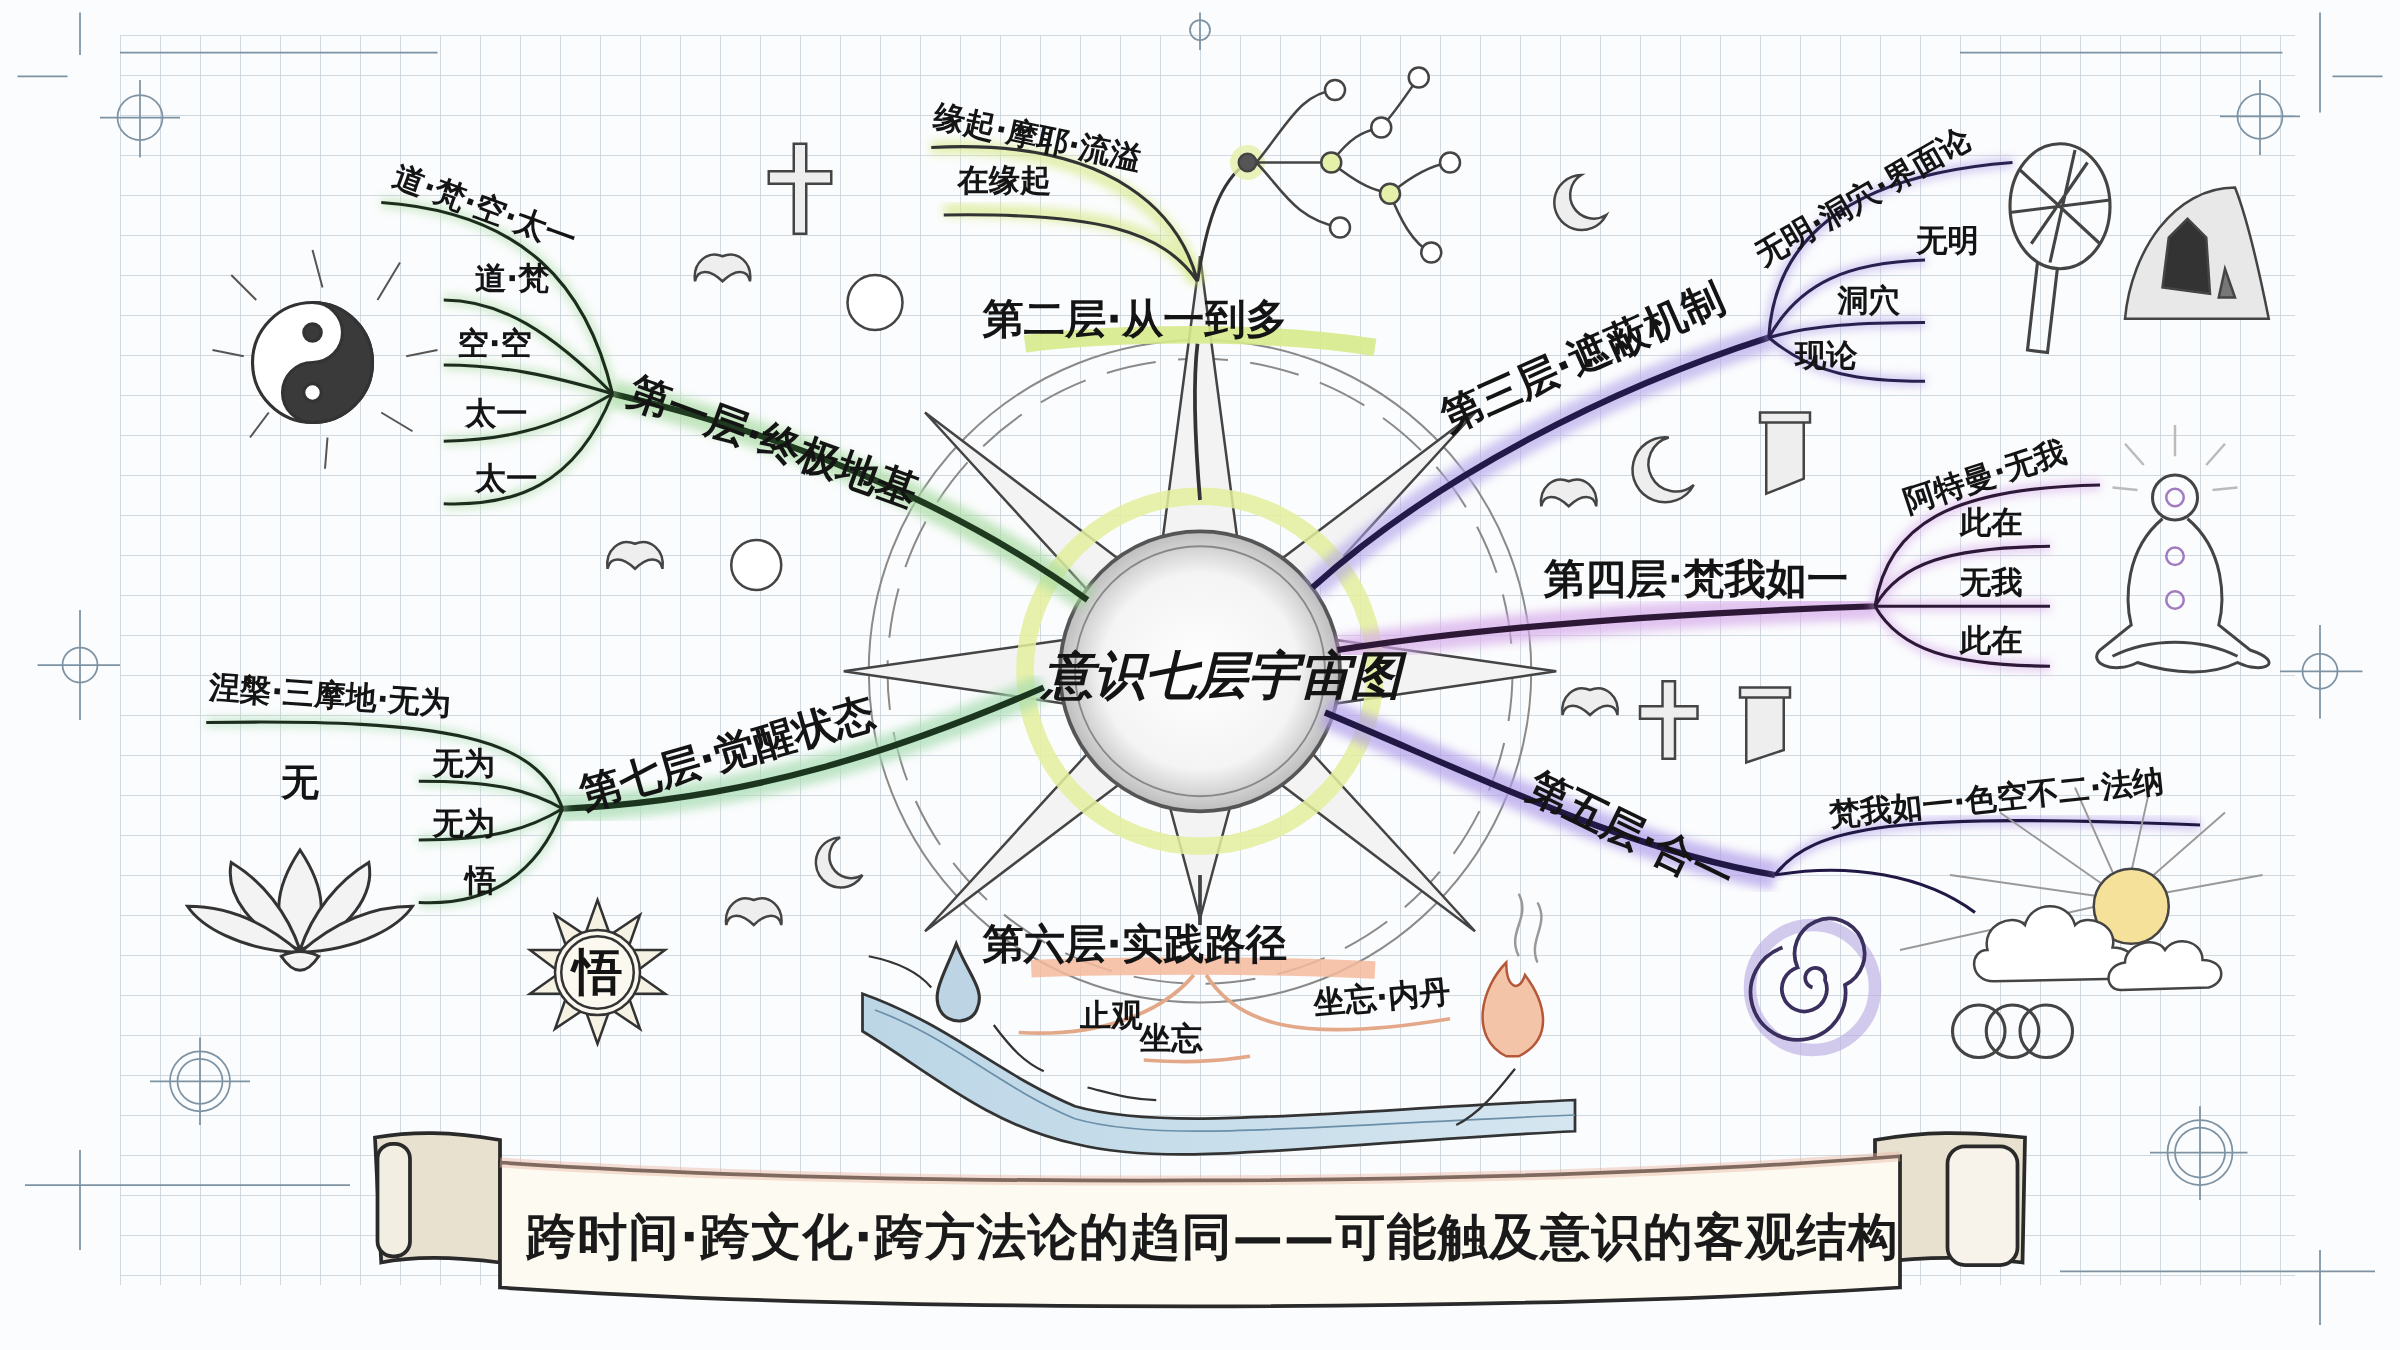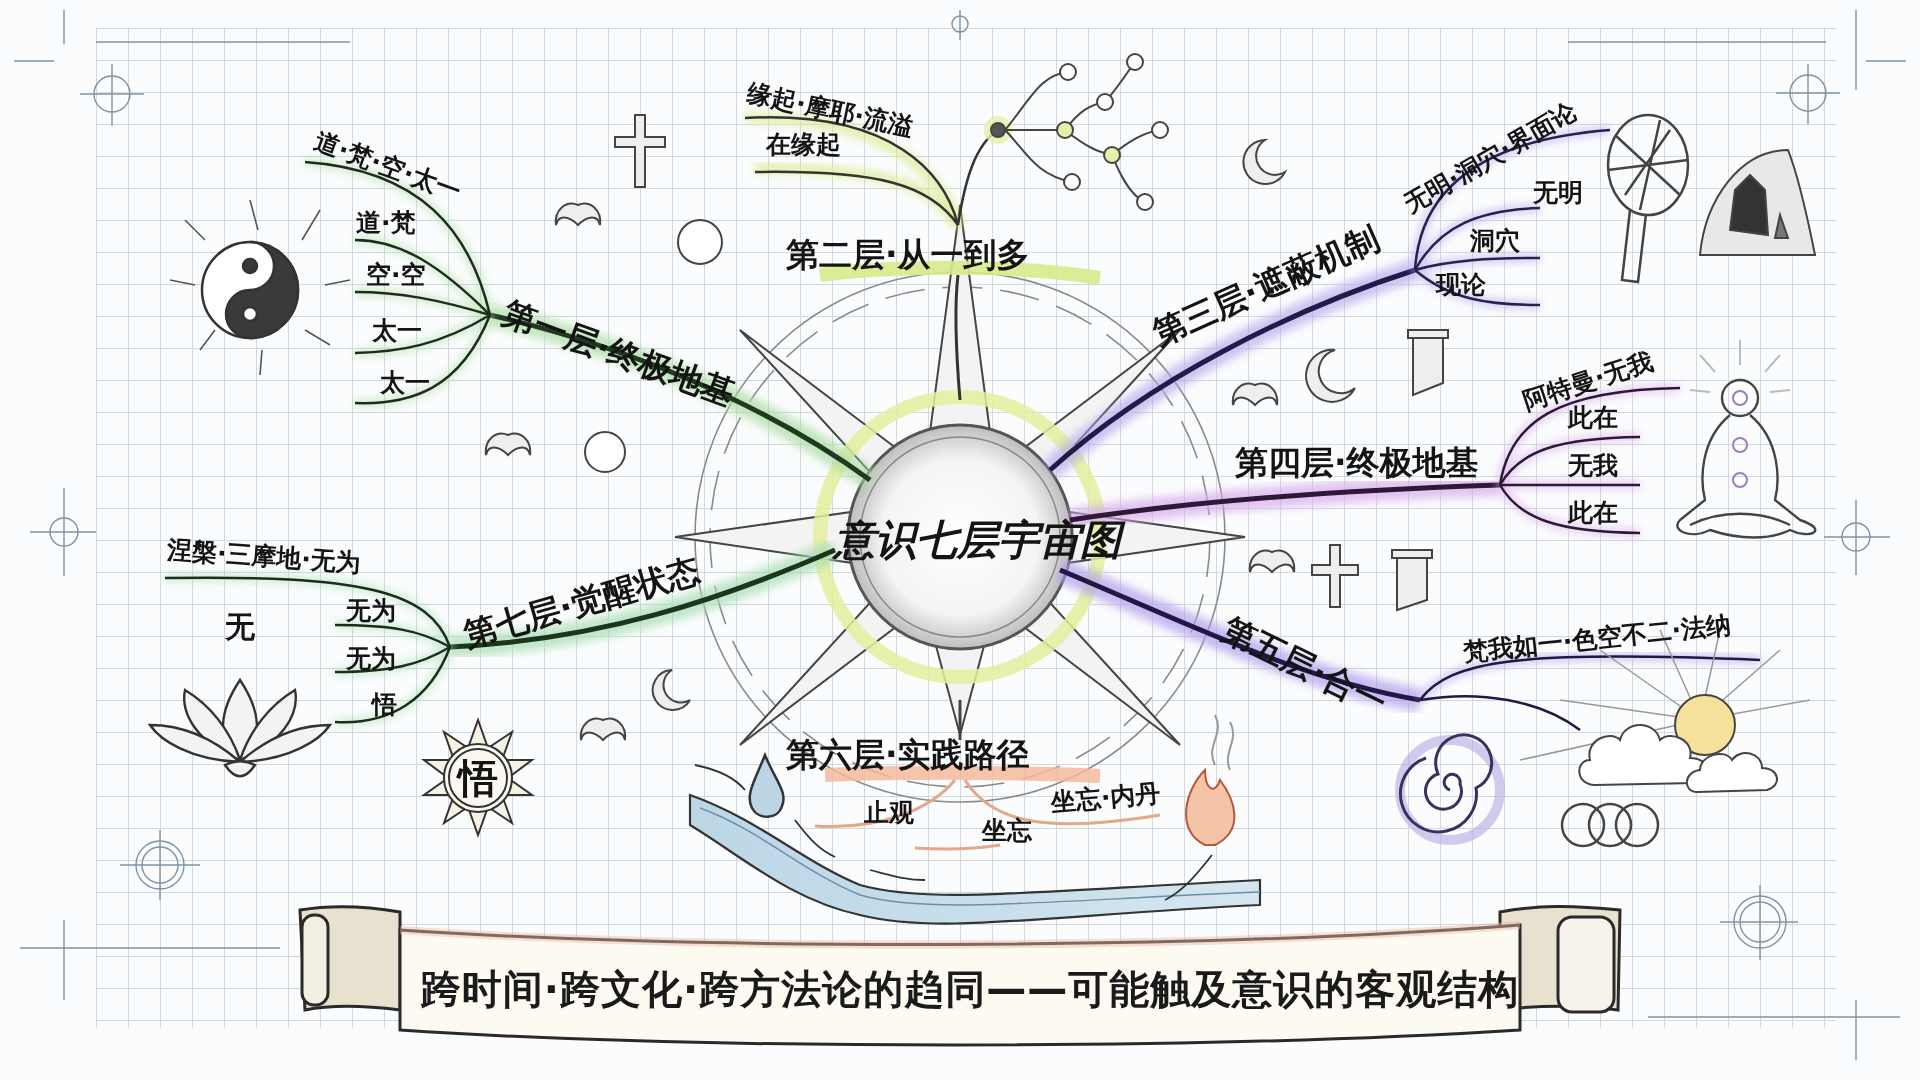--- a/index.html
+++ b/index.html
@@ -297,47 +297,47 @@
     <rect x="1558" y="917" width="56" height="95" rx="14" fill="#f7f3ea"></rect>
     <path d="M400,930 C700,950 1200,950 1520,925 L1520,1030 C1200,1050 700,1050 400,1030 Z" fill="#fdfaf2"></path>
     <path d="M400,930 C700,950 1200,950 1520,925" fill="none" stroke="#e8b7a2" stroke-width="8" opacity=".45"></path>
   </g>
 </svg>
 
 <div class="lbl center" style="left:834px;top:520px;">意识七层宇宙图</div>
 
 <div class="lbl main" style="left:510px;top:296px;transform:rotate(20deg);transform-origin:left top;">第一层·终极地基</div>
 <div class="lbl sub" style="left:320px;top:128px;transform:rotate(20deg);transform-origin:left top;">道·梵·空·太一</div>
-<div class="lbl sub" style="left:356px;top:210px;">道·梵</div>
+<div class="lbl sub" style="left:380px;top:210px;">道·梵</div>
 <div class="lbl sub" style="left:366px;top:262px;text-align:right;">空·空</div>
 <div class="lbl sub" style="left:372px;top:318px;">太一</div>
 <div class="lbl sub" style="left:380px;top:370px;">太一</div>
 
 <div class="lbl main" style="left:786px;top:238px;">第二层·从一到多</div>
 <div class="lbl sub" style="left:750px;top:80px;transform:rotate(12deg);transform-origin:left top;">缘起·摩耶·流溢</div>
 <div class="lbl sub" style="left:766px;top:132px;">在缘起</div>
 
 <div class="lbl main" style="left:1148px;top:320px;transform:rotate(-24deg);transform-origin:left top;">第三层·遮蔽机制</div>
 <div class="lbl sub" style="left:1400px;top:195px;transform:rotate(-30deg);transform-origin:left top;">无明·洞穴·界面论</div>
 <div class="lbl sub" style="left:1533px;top:180px;">无明</div>
 <div class="lbl sub" style="left:1470px;top:228px;">洞穴</div>
 <div class="lbl sub" style="left:1436px;top:272px;">现论</div>
 
-<div class="lbl main" style="left:1235px;top:446px;">第四层·终极地基</div>
+<div class="lbl main" style="left:1235px;top:446px;">第四层·梵我如一</div>
 <div class="lbl sub" style="left:1520px;top:390px;transform:rotate(-18deg);transform-origin:left top;">阿特曼·无我</div>
 <div class="lbl sub" style="left:1568px;top:405px;">此在</div>
 <div class="lbl sub" style="left:1568px;top:453px;">无我</div>
 <div class="lbl sub" style="left:1568px;top:500px;">此在</div>
 
 <div class="lbl main" style="left:1232px;top:612px;transform:rotate(26deg);transform-origin:left top;">第五层·合一</div>
 <div class="lbl sub" style="left:1462px;top:640px;transform:rotate(-6deg);transform-origin:left top;">梵我如一·色空不二·法纳</div>
 
 <div class="lbl main" style="left:786px;top:738px;">第六层·实践路径</div>
 <div class="lbl sub" style="left:830px;top:800px;margin-left:34px;">止观</div>
-<div class="lbl sub" style="left:982px;top:818px;">坐忘</div>
+<div class="lbl sub" style="left:912px;top:818px;">坐忘</div>
 <div class="lbl sub" style="left:1050px;top:790px;transform:rotate(-5deg);transform-origin:left top;">坐忘·内丹</div>
 
 <div class="lbl main" style="left:460px;top:620px;transform:rotate(-16deg);transform-origin:left top;">第七层·觉醒状态</div>
 <div class="lbl sub" style="left:168px;top:537px;transform:rotate(4deg);transform-origin:left top;">涅槃·三摩地·无为</div>
 <div class="lbl sub" style="left:346px;top:598px;">无为</div>
 <div class="lbl sub" style="left:346px;top:646px;">无为</div>
 <div class="lbl sub" style="left:372px;top:692px;">悟</div>
 <div class="lbl" style="left:225px;top:612px;font-size:30px;">无</div>
 <div class="lbl" style="left:458px;top:758px;font-size:40px;">悟</div>
 

